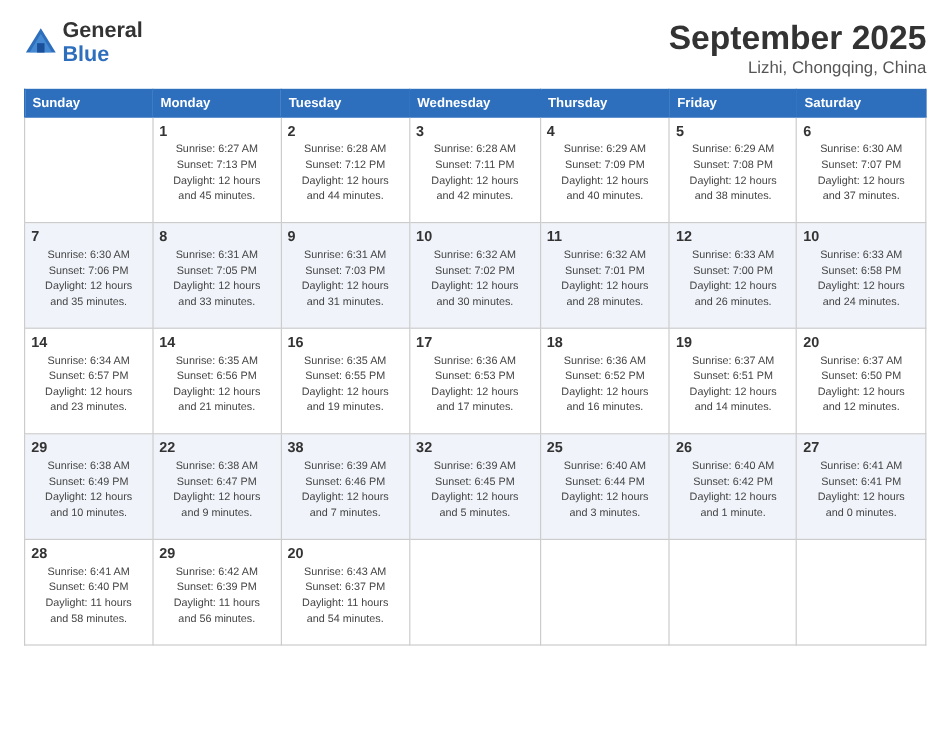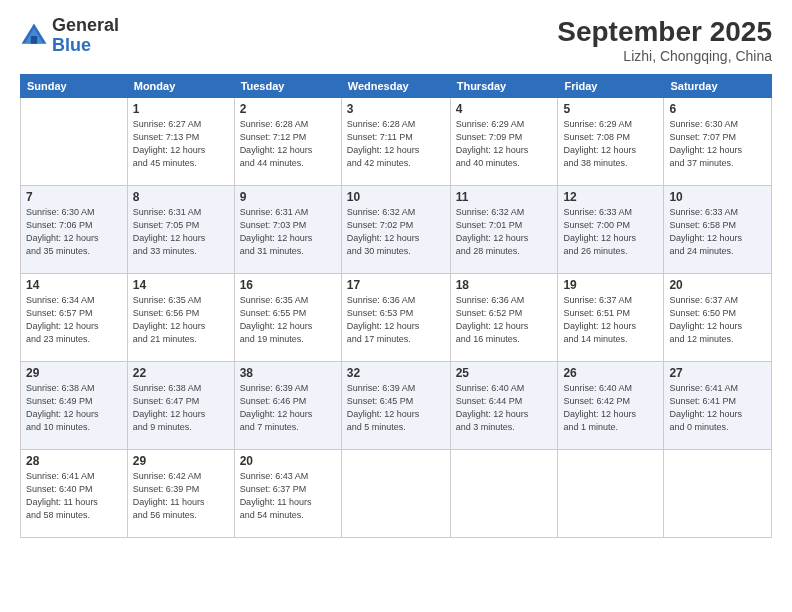--- a/index.html
+++ b/index.html
@@ -77,20 +77,21 @@
       font-size: 12px;
       font-weight: bold;
       color: #333;
       display: block;
       margin-bottom: 2px;
     }
     .day-info {
       color: #444;
       font-size: 9px;
       line-height: 1.45;
+      text-align: center;
     }
     .empty-cell {
       background: #f5f5f5;
     }
     .row-alt td {
       background: #f0f4fa;
     }
   </style>
 </head>
 <body>

